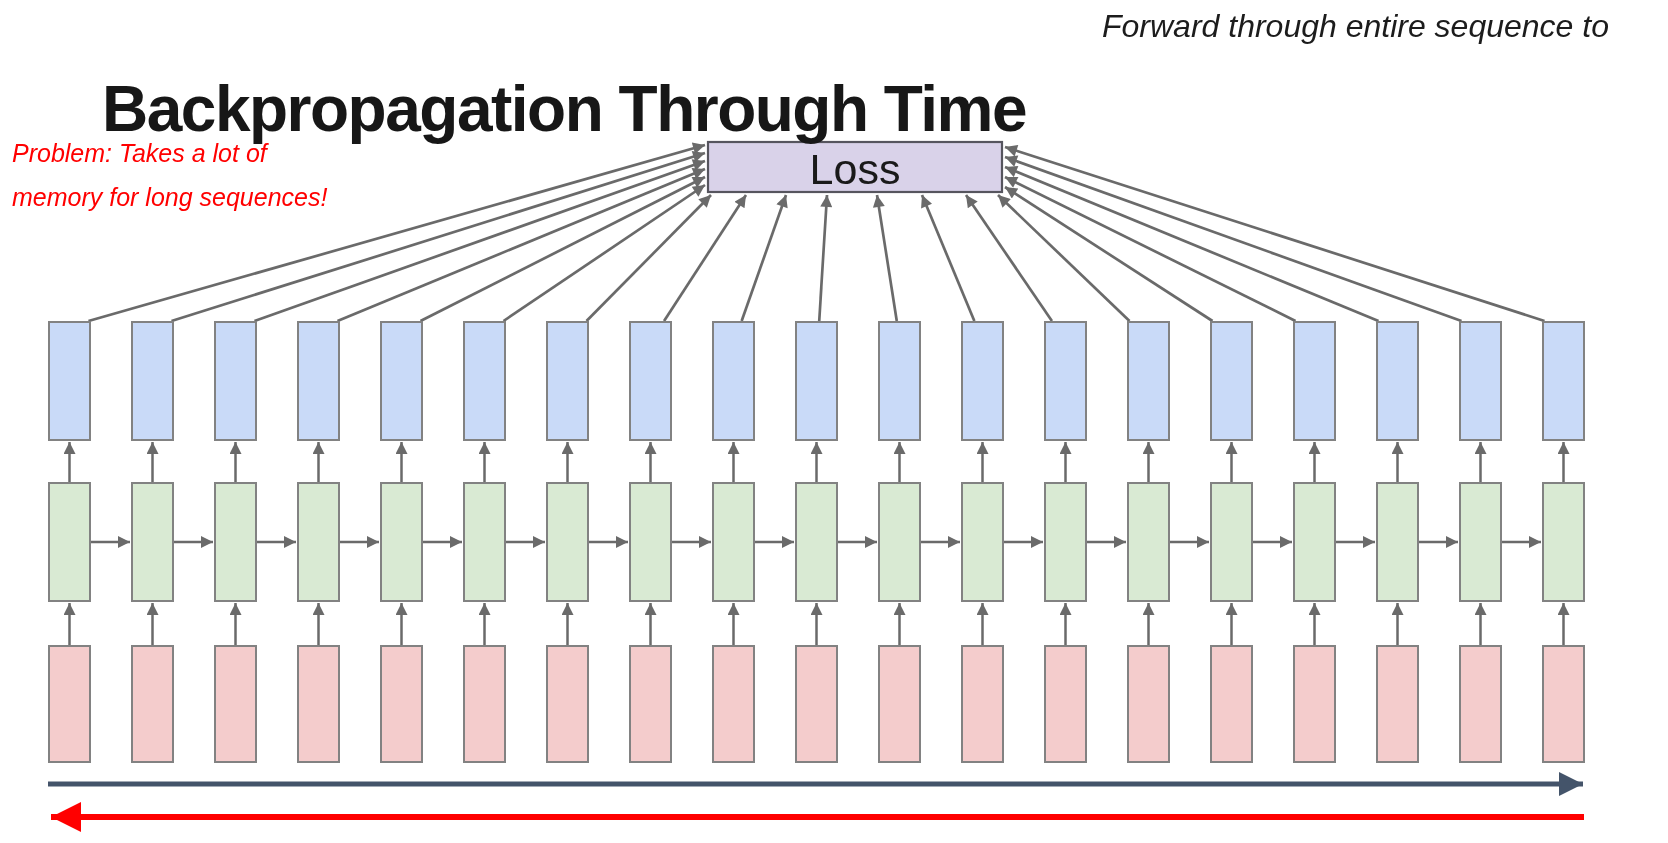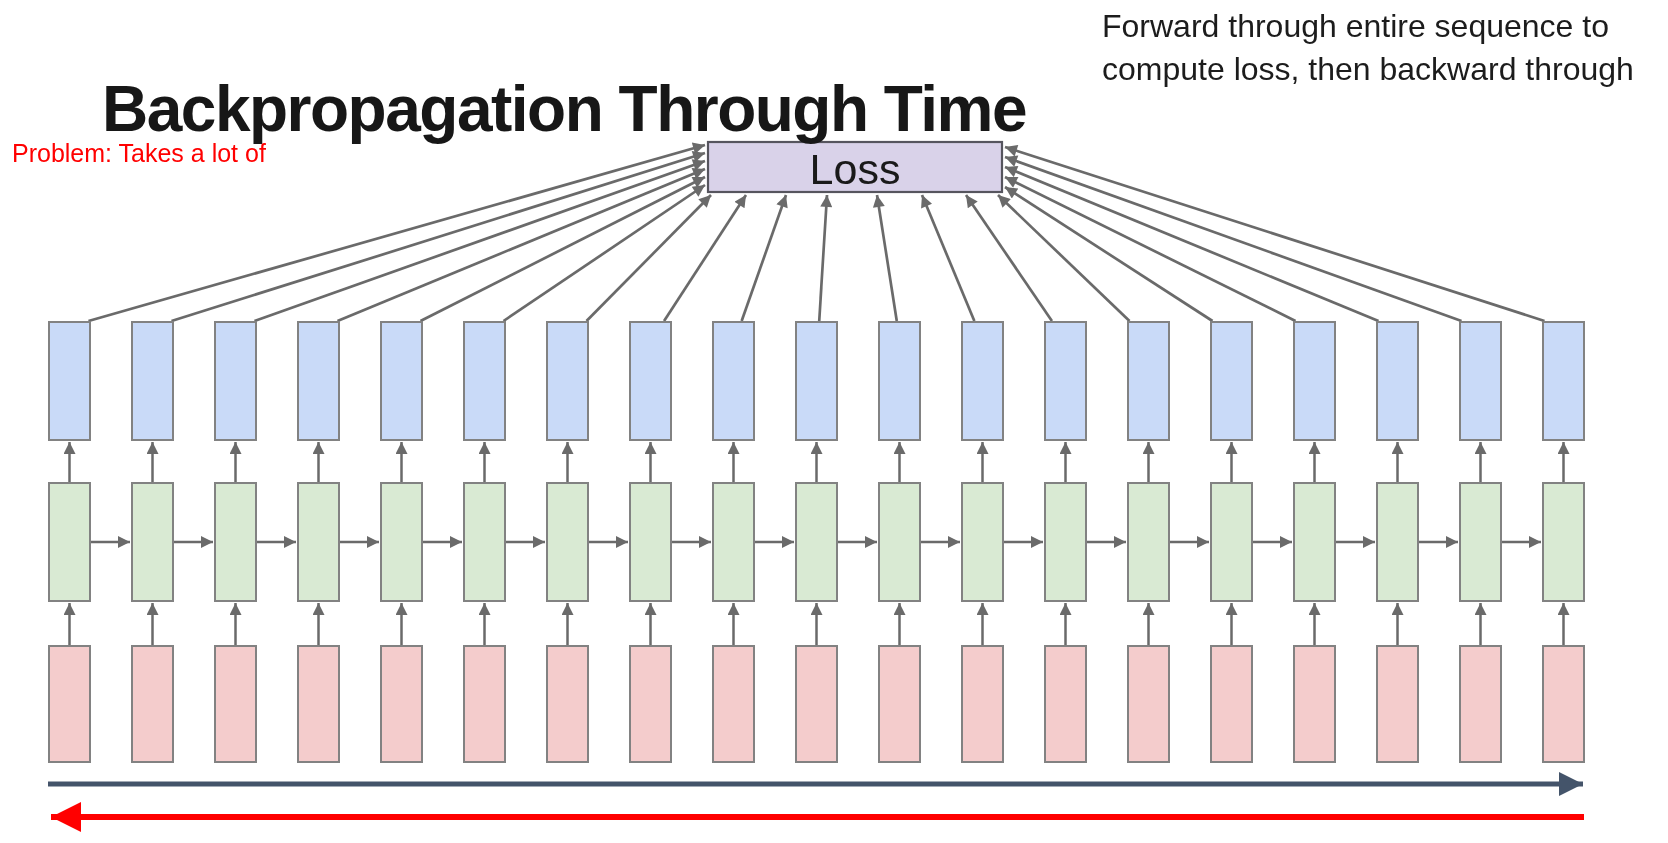--- a/index.html
+++ b/index.html
@@ -33,21 +33,21 @@
     line-height: 43px;
     color: #1c1c1c;
   }
   .note-problem {
     position: absolute;
     left: 12px; top: 131px;
     font-size: 25px;
     line-height: 44px;
     color: var(--problem-color, #ff0000);
   }
-  .note-line { white-space: nowrap; }
+  .note-line { white-space: nowrap; font-style: italic; }
 
   .box  { stroke: var(--box-border, #828282); stroke-width: 2; }
   .a    { stroke: var(--arrow, #6a6a6a); stroke-width: 2.5; fill: none; }
   .fan  { stroke-width: 2.7; }
   .loss-rect { stroke-width: 2.2; }
   .loss-text {
     font-family: "Liberation Sans", "DejaVu Sans", sans-serif;
     font-size: 43px;
     fill: #1a1a1a;
   }
@@ -248,20 +248,20 @@
 
     <line x1="48" y1="784" x2="1583" y2="784" stroke-width="5" marker-end="url(#mNavy)" stroke="#44546a"></line>
 
     <line x1="1584" y1="817" x2="51" y2="817" stroke-width="6" marker-end="url(#mRed)" stroke="#ff0000"></line>
   </svg>
 
   <h1 class="title">Backpropagation Through Time</h1>
 
   <div class="note-right">
     <div class="note-line">Forward through entire sequence to</div>
-    <div class="note-line">compute loss, then backward through</div>
   </div>
 
   <div class="note-problem">
     <div class="note-line">Problem: Takes a lot of</div>
+    <div class="note-line">memory for long sequences!</div>
   </div>
 
 </div>
 
 </body></html>

